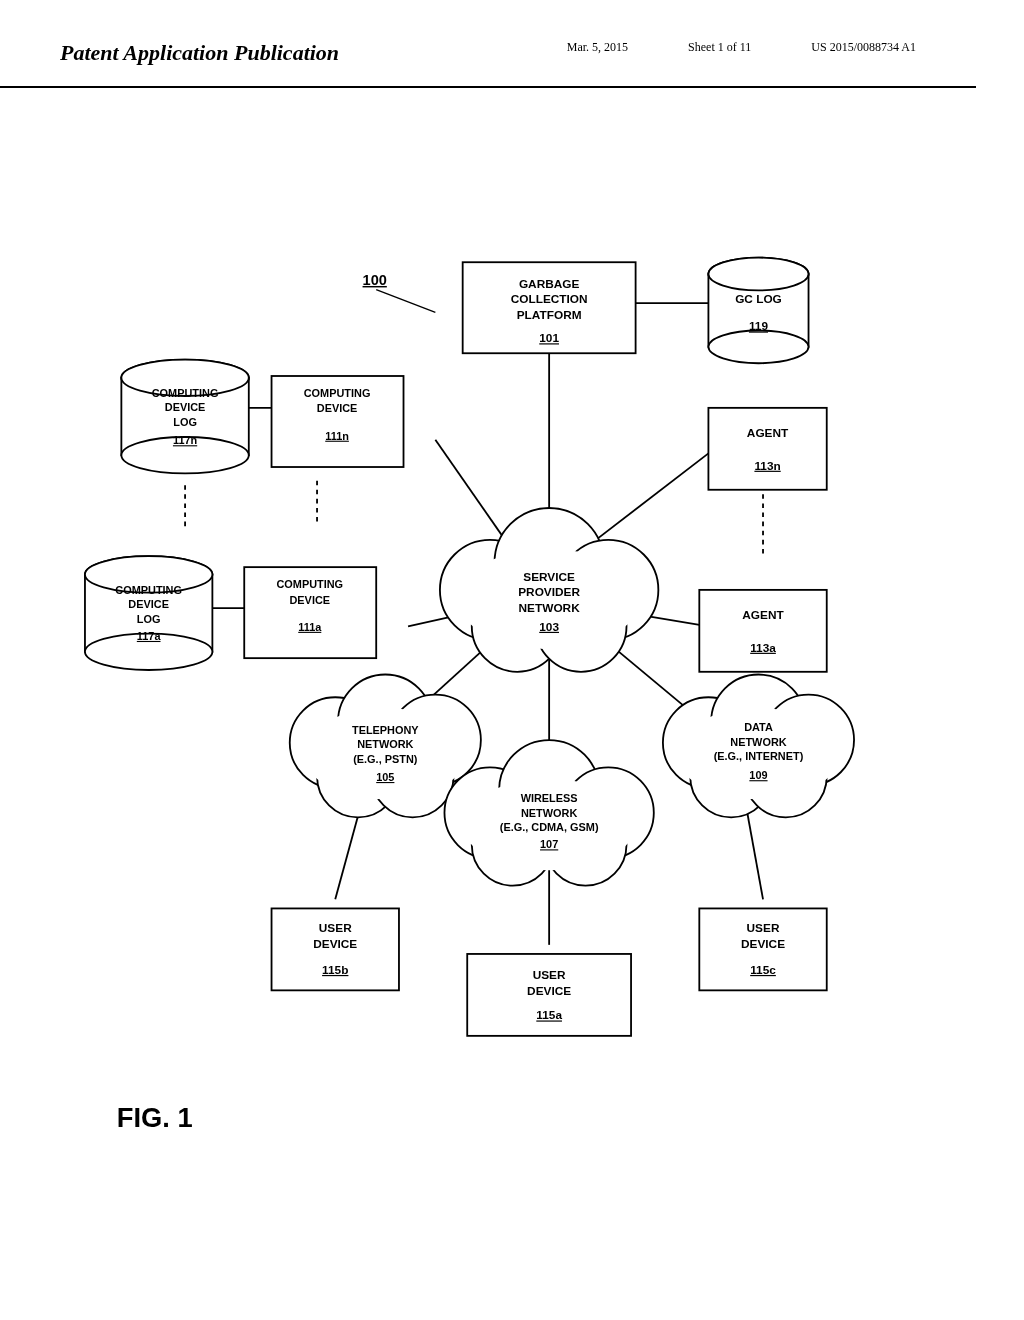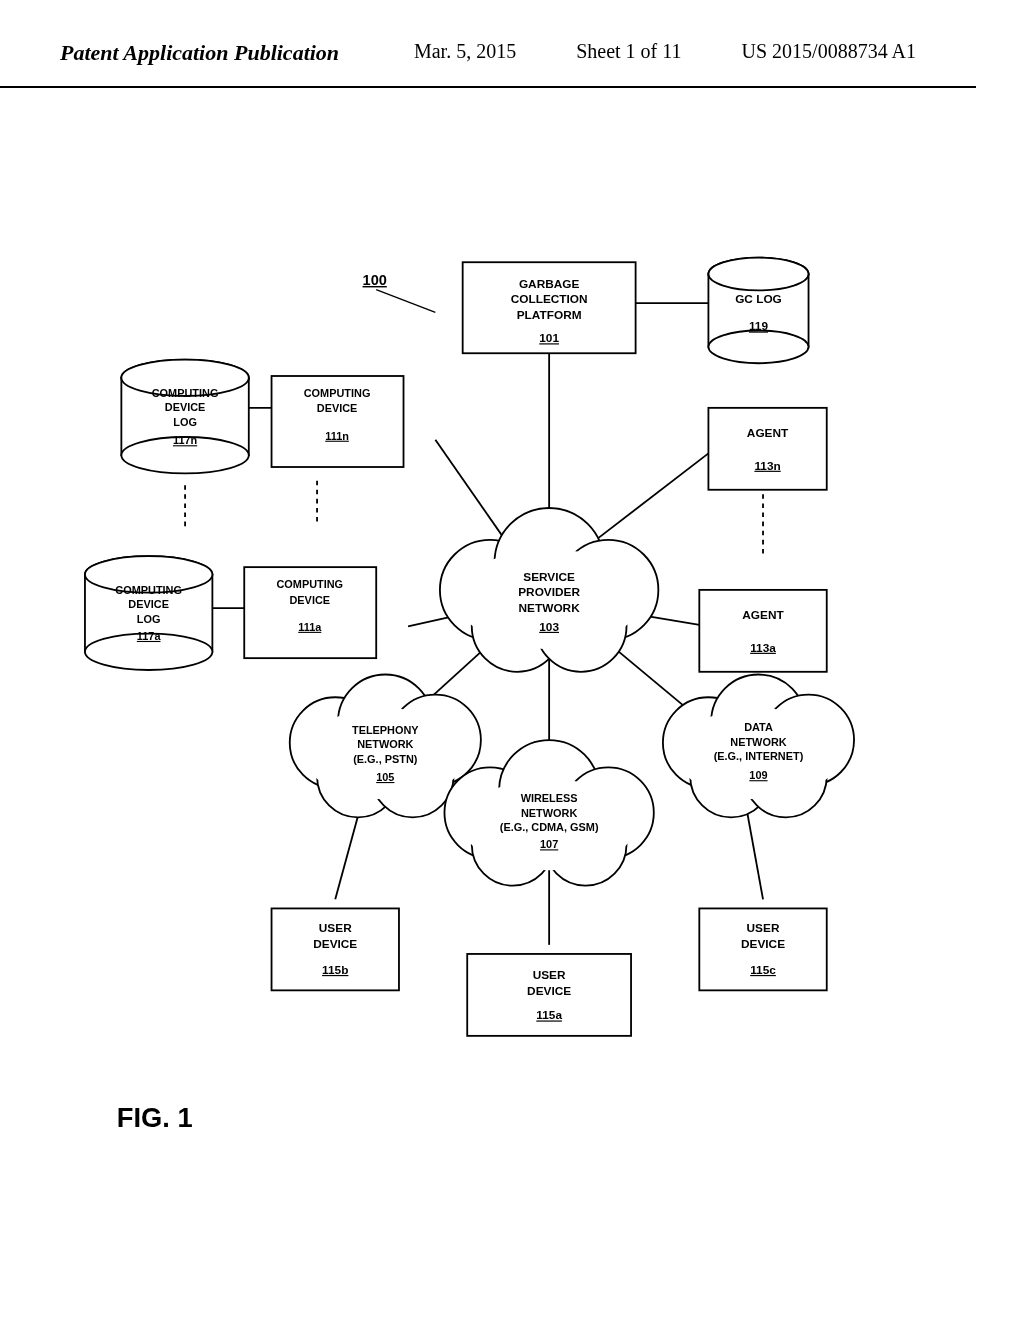--- a/index.html
+++ b/index.html
@@ -33,21 +33,21 @@
       font-style: italic;
     }
 
     .header-right {
       display: flex;
       gap: 60px;
       font-size: 16px;
     }
 
     .header-right span {
-      font-size: 20px;
+      font-size: 12px;
     }
 
     .diagram-area {
       position: absolute;
       top: 120px;
       left: 0;
       right: 0;
       bottom: 60px;
       margin-left: 44px;
     }

